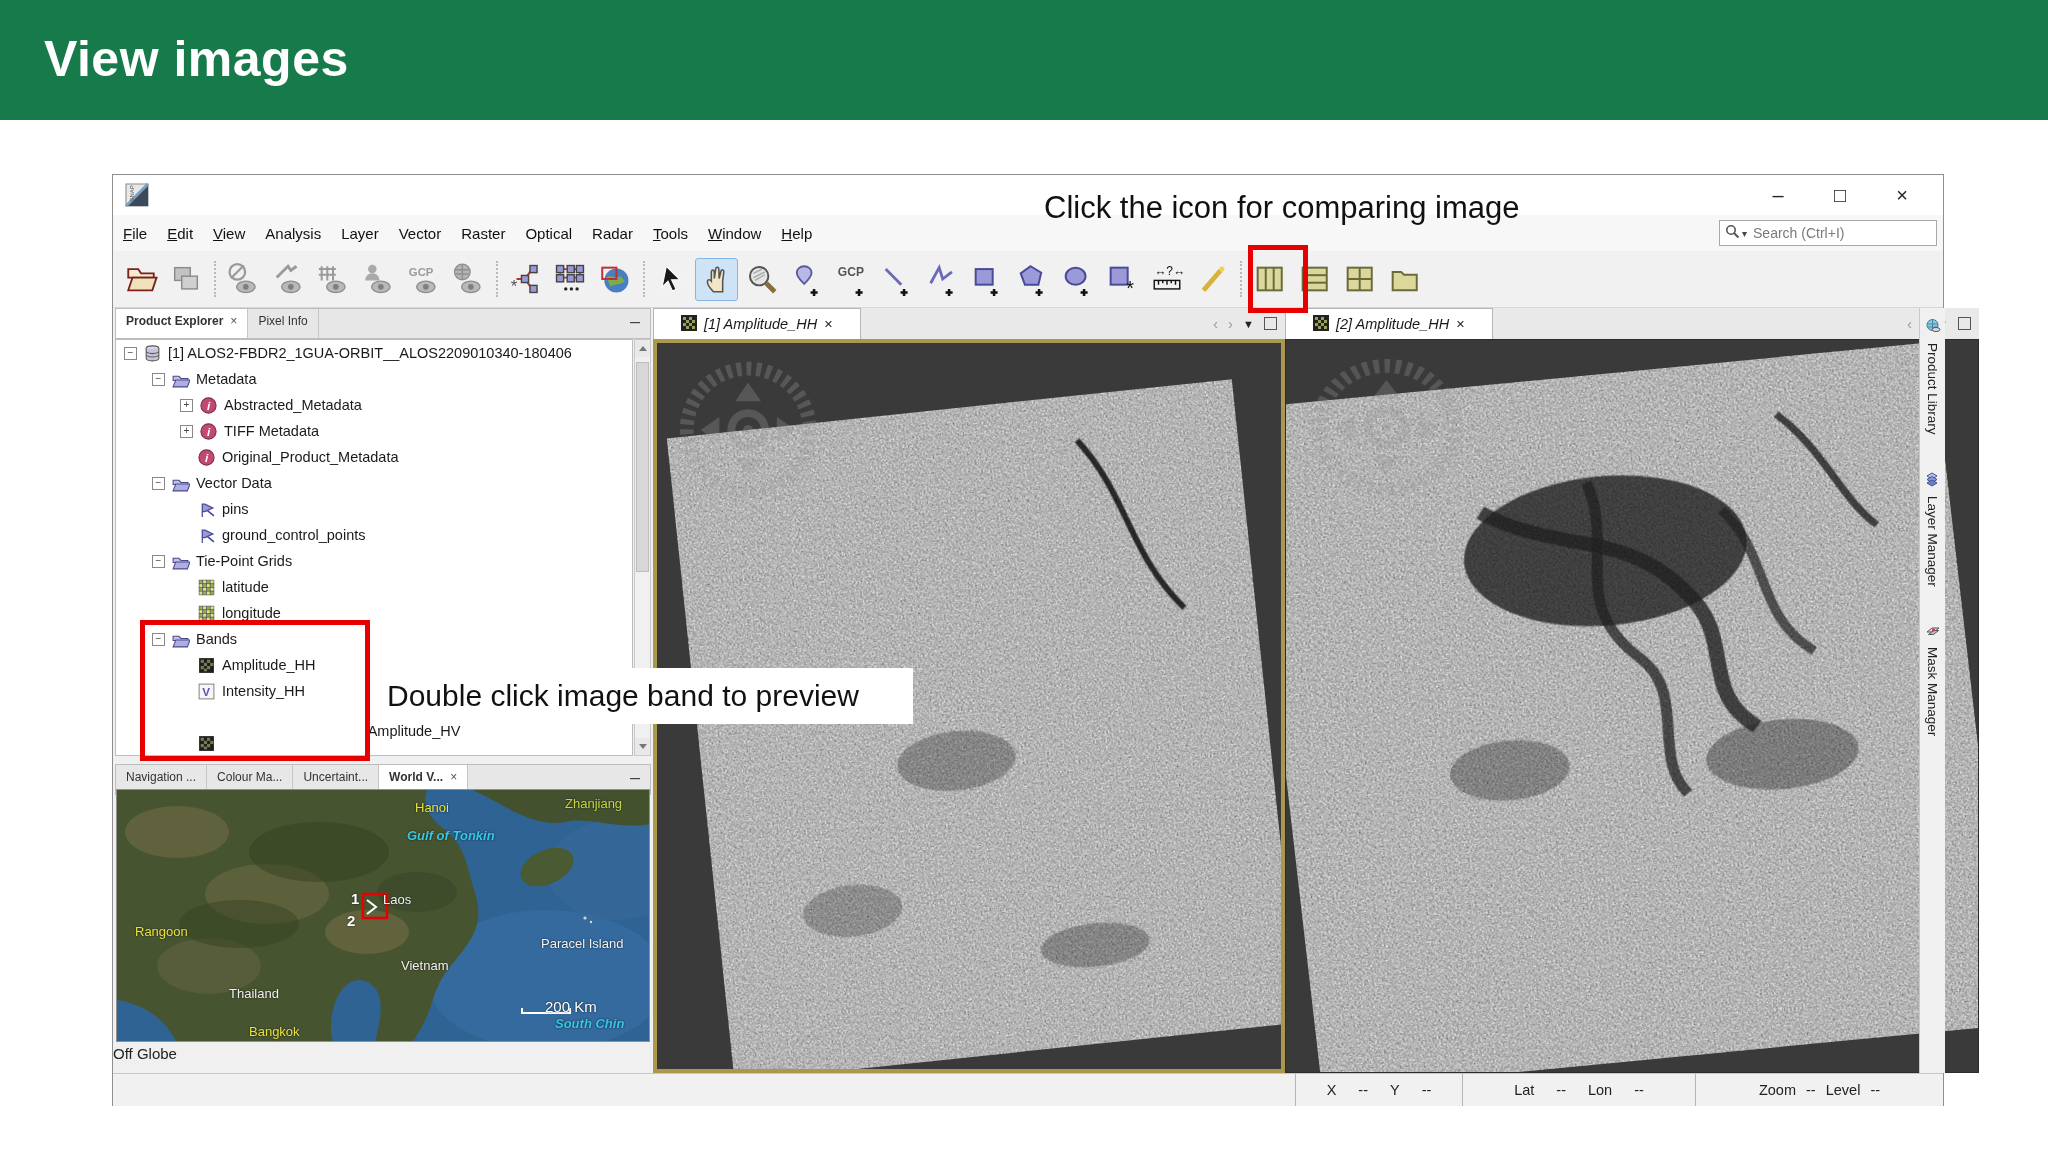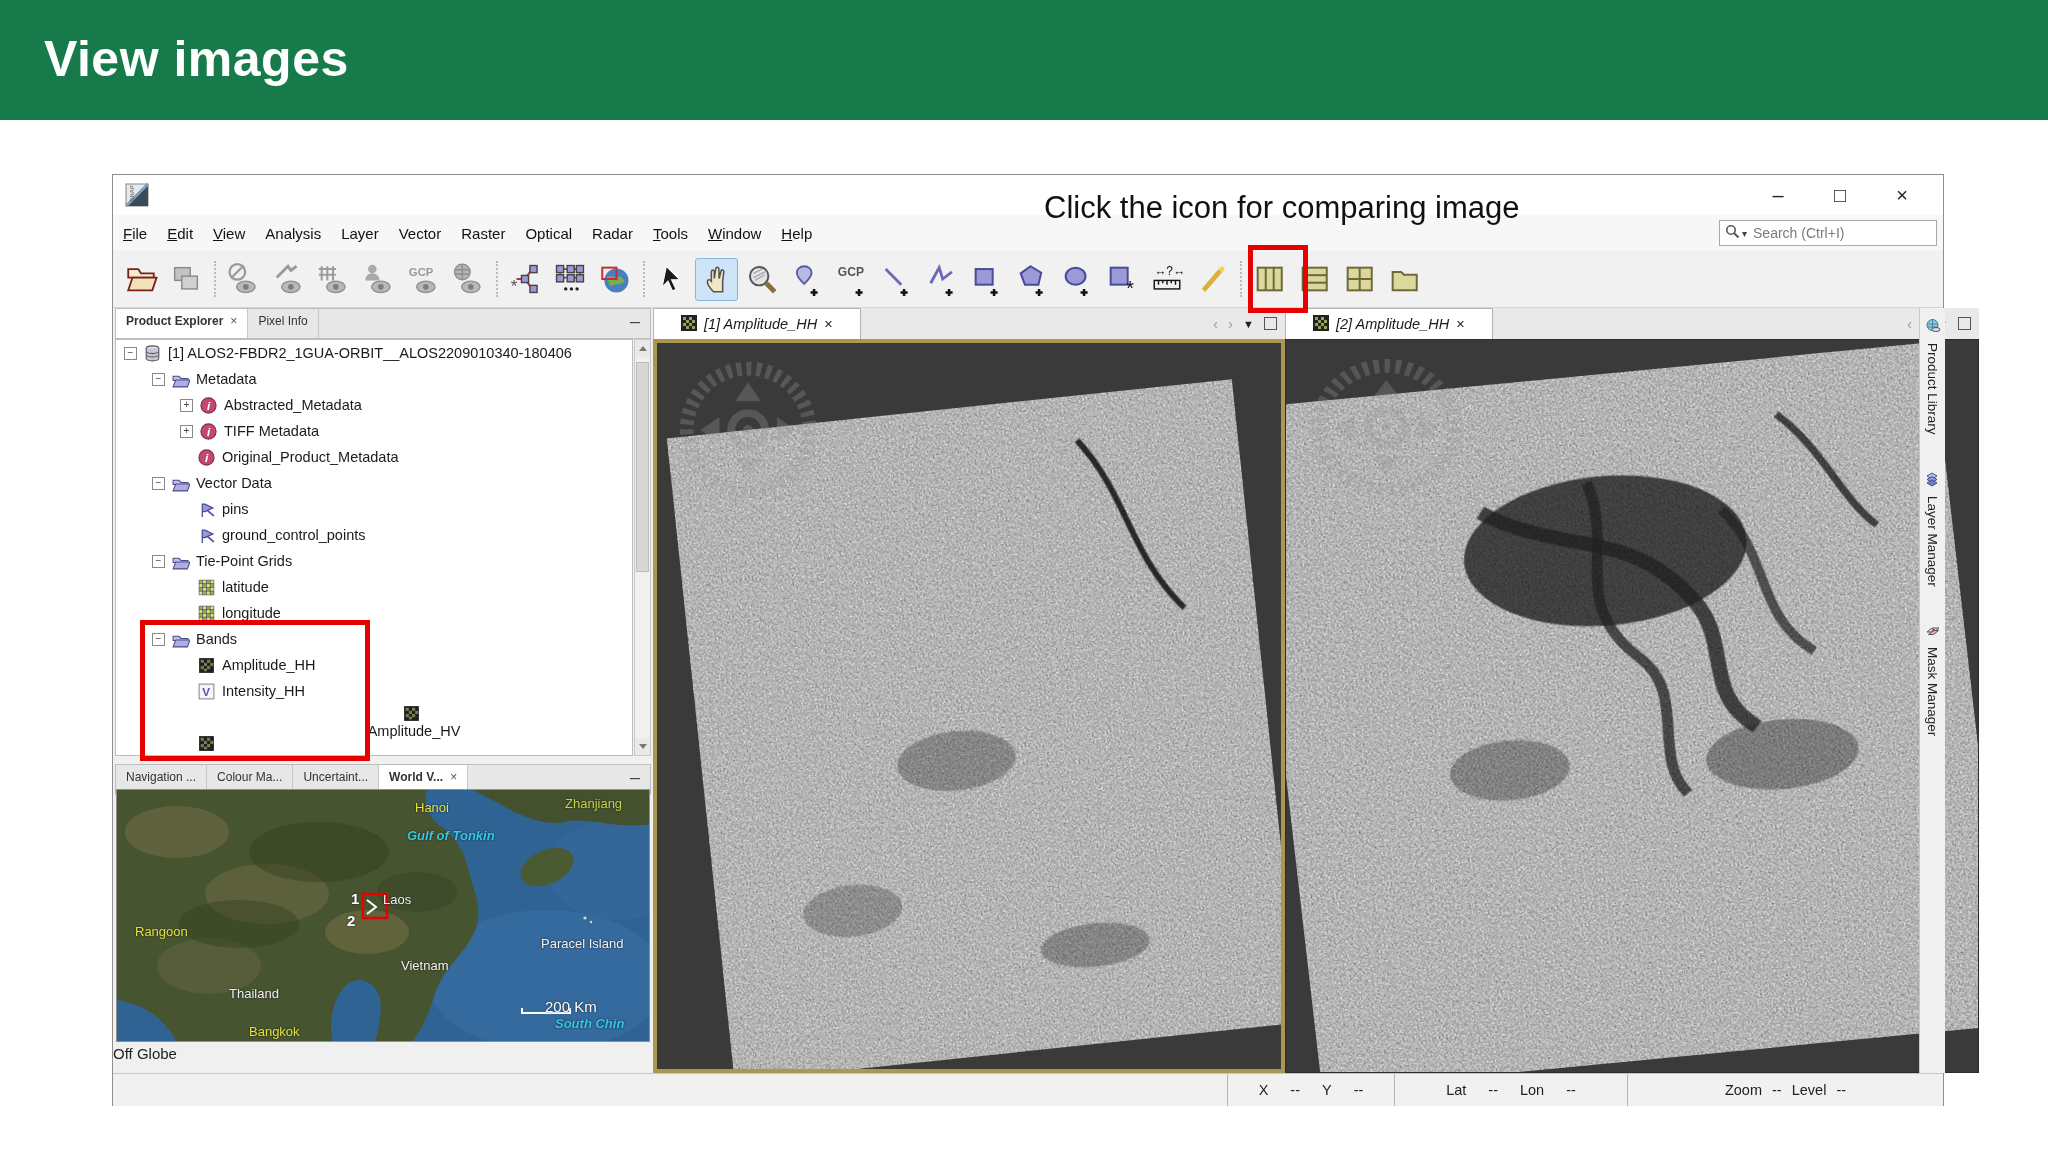--- a/index.html
+++ b/index.html
@@ -90,21 +90,21 @@
   
   .side-tabs{position:absolute;left:1806px;top:0;width:26px;height:765px;background:#f0f0f0;border-left:1px solid #c9c9c9;box-sizing:border-box;}
   .side-tab{display:flex;flex-direction:column;align-items:center;padding-top:10px;gap:6px;}
   .side-tab .lbl{writing-mode:vertical-rl;font-size:13.5px;color:#222;}
   .side-sep{height:26px;}
 
   
   .statusbar{position:absolute;left:0;top:898px;width:100%;height:33px;background:#f1f1f1;border-top:1px solid #c8c8c8;
              box-sizing:border-box;display:flex;justify-content:flex-end;font-size:14.5px;color:#222;}
   .scell{border-left:1px solid #b5b5b5;display:flex;align-items:center;justify-content:center;gap:22px;height:100%;box-sizing:border-box;}
-  .scell.c1{width:167px;} .scell.c2{width:233px;} .scell.c3{width:316px;gap:10px;}
+  .scell.c1{width:167px;} .scell.c2{width:233px;} .scell.c3{width:248px;gap:10px;}
 
   
   .ann-text{position:absolute;left:1044px;top:190px;font-size:31px;color:#111;white-space:nowrap;z-index:40;}
   .redbox{position:absolute;border:5px solid #e60000;z-index:41;}
   .redbox.one{left:1248px;top:245px;width:50px;height:58px;}
   .redbox.two{left:140px;top:620px;width:220px;height:131px;}
   .ann-label{position:absolute;left:375px;top:668px;width:538px;height:56px;background:#ffffff;z-index:39;
              display:flex;align-items:center;padding-left:12px;box-sizing:border-box;font-size:30px;color:#111;white-space:nowrap;}
 </style>
 </head>
@@ -799,13 +799,14 @@
           <span>--</span>
           <span>Level</span>
           <span>--</span>
         </div>
       </div>
   </div>
 
   <div class="ann-text">Click the icon for comparing image</div>
   <div class="redbox one"></div>
   <div class="redbox two"></div>
+  <div class="ann-label">Double click image band to preview</div>
 </div>
 
 </body></html>

